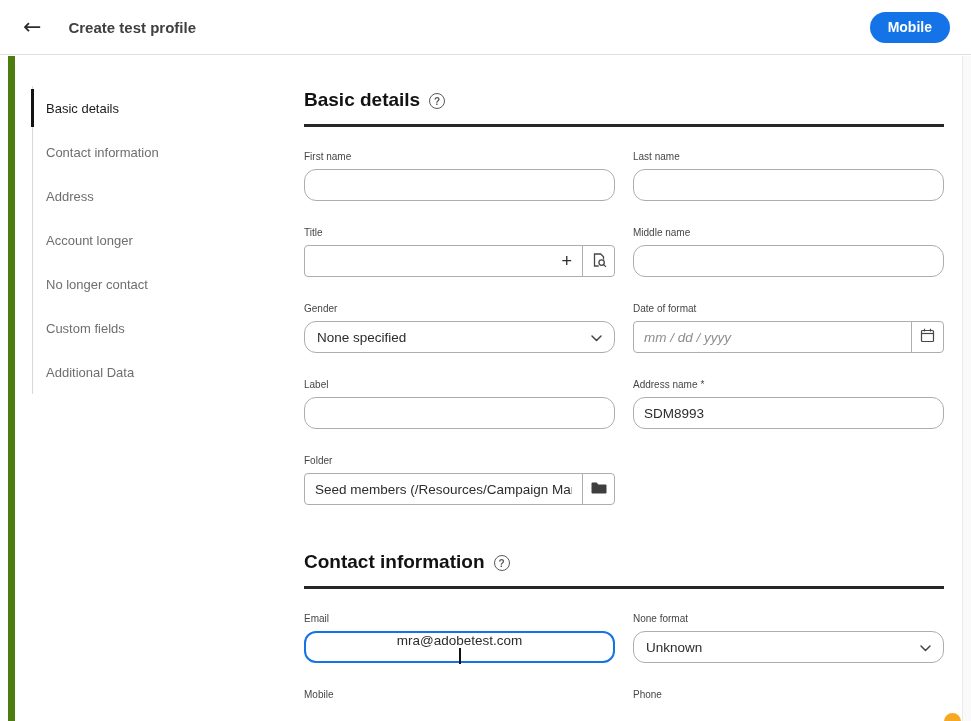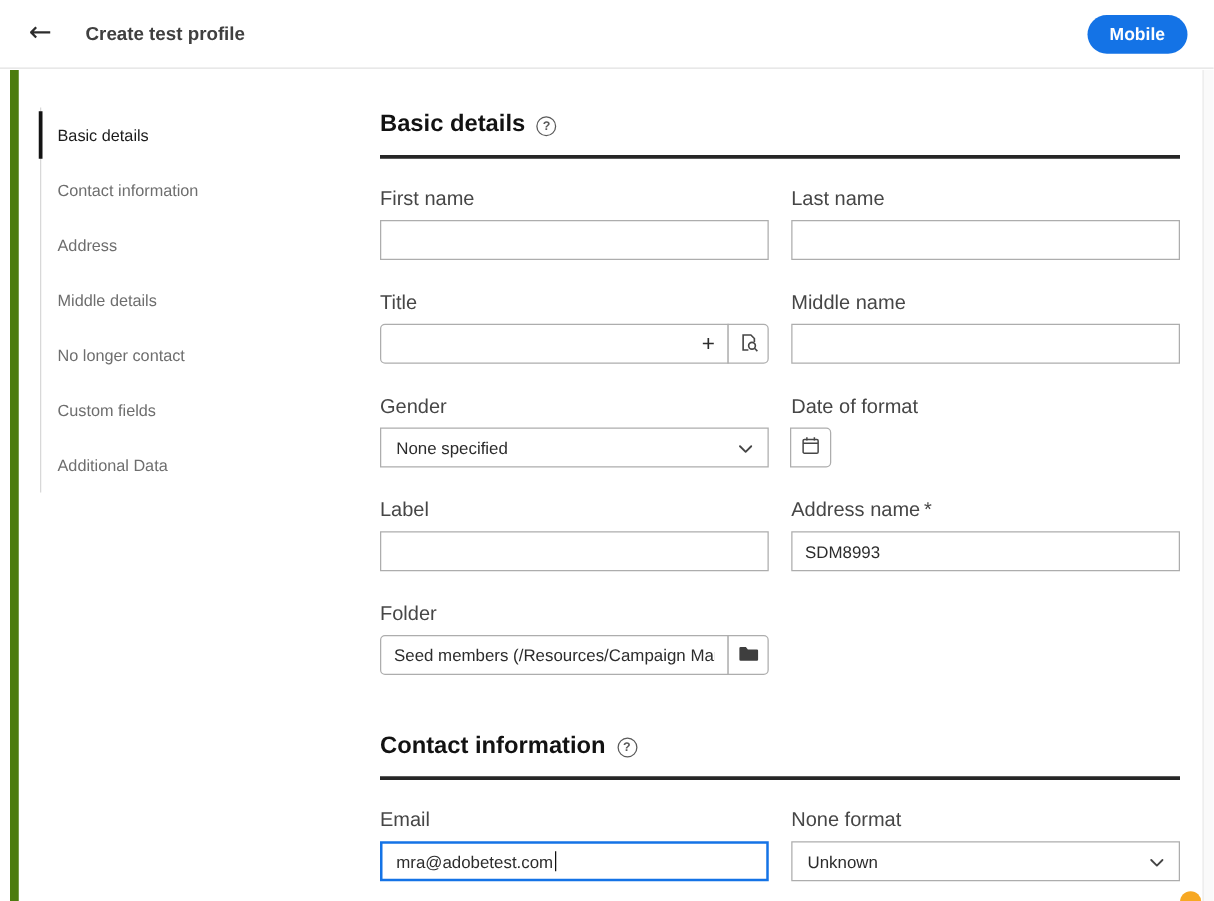--- a/index.html
+++ b/index.html
@@ -56,32 +56,32 @@
     width:16px; height:16px; border:1px solid #5a5a5a; border-radius:50%;
     display:flex; align-items:center; justify-content:center;
     font-size:10px; font-weight:700; color:#5a5a5a; margin-top:2px; cursor:pointer;
   }
   .rule { height:3px; background:#262626; margin-top:13px; }
   .contact-section { margin-top:46px; }
 
   .form-grid {
     display:grid; grid-template-columns:1fr 1fr; column-gap:18px; row-gap:26px; margin-top:24px;
   }
-  .f-label { display:block; font-size:16px; color:#464646; margin-bottom:7px; }
+  .f-label { display:block; font-size:10px; color:#464646; margin-bottom:7px; }
   .req { margin-left:3px; color:#464646; }
 
   .ctrl {
-    height:32px; border:1px solid #adadad; border-radius:0; background:#fff;
+    height:32px; border:1px solid #adadad; border-radius:12px; background:#fff;
     font-size:13.5px; color:#2c2c2c; font-family:"Liberation Sans", sans-serif;
   }
   input.ctrl { width:100%; padding:0 10px; outline:none; }
   input.ctrl::placeholder { font-style:italic; color:#8e8e8e; }
 
   .div-input { display:flex; align-items:center; padding:0 10px; width:100%; }
-  .div-input.focused { border:2px solid #1473e6; padding:0 11px; }
+  .div-input.focused { border:2px solid #1473e6; padding:0 11px;flex-direction:column; }
   .caret { width:1.5px; height:16px; background:#111; margin-left:1px; flex:0 0 auto; }
 
   .select {
     display:flex; align-items:center; justify-content:space-between;
     padding:0 12px; width:100%; cursor:pointer;
   }
 
   .group { display:flex; width:100%; }
   .group .ctrl.attached { flex:1; border-radius:4px 0 0 4px; min-width:0; }
   .addon {
@@ -126,21 +126,21 @@
       <div class="nav-item active">
         <span>Basic details</span>
       </div>
       <div class="nav-item">
         <span>Contact information</span>
       </div>
       <div class="nav-item">
         <span>Address</span>
       </div>
       <div class="nav-item">
-        <span>Middle details</span>
+        <span>Account longer</span>
       </div>
       <div class="nav-item">
         <span>No longer contact</span>
       </div>
       <div class="nav-item">
         <span>Custom fields</span>
       </div>
       <div class="nav-item">
         <span>Additional Data</span>
       </div>
@@ -204,20 +204,21 @@
               <svg width="11" height="7" viewBox="0 0 11 7" fill="none">
                 <path d="M1 1l4.5 4.5L10 1" stroke="#464646" stroke-width="1.5" stroke-linecap="round" stroke-linejoin="round"></path>
               </svg>
             </span>
           </div>
         </div>
 
         <div class="field">
           <label class="f-label">Date of format</label>
           <div class="group">
+            <input class="ctrl attached" placeholder="mm / dd / yyyy" style="">
             <button class="addon">
               <span>
                 <svg width="15" height="15" viewBox="0 0 15 15" fill="none">
                   <rect x="1.5" y="2.5" width="12" height="11" rx="1" stroke="#464646" stroke-width="1.2"></rect>
                   <path d="M1.5 5.5h12" stroke="#464646" stroke-width="1.2"></path>
                   <path d="M4.5 0.8v2.6M10.5 0.8v2.6" stroke="#464646" stroke-width="1.2"></path>
                 </svg>
               </span>
             </button>
           </div>

